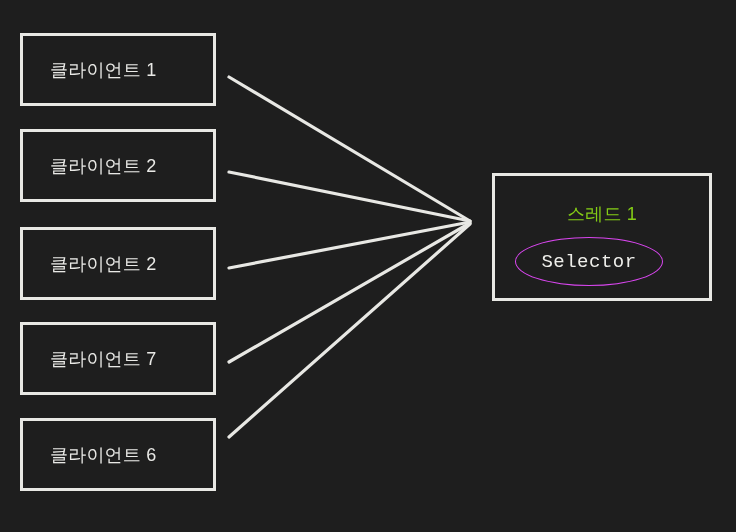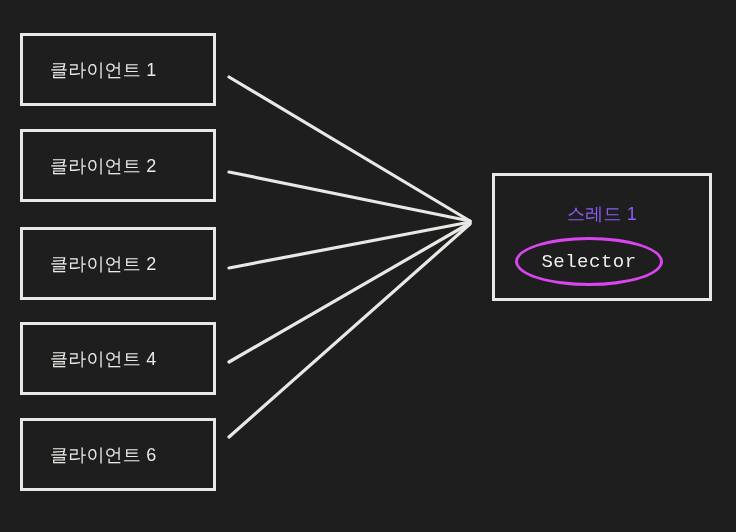--- a/index.html
+++ b/index.html
@@ -59,33 +59,33 @@
     width: 220px;
     height: 128px;
     display: block;
   }
   .thread-label {
     position: absolute;
     left: 0;
     right: 0;
     top: 26px;
     text-align: center;
-    color: #8b5cf6;
+    color: #84cc16;
     font-size: 18px;
     font-family: "Liberation Sans", sans-serif;
     letter-spacing: 0.2px;
     white-space: nowrap;
   }
   .selector-ellipse {
     position: absolute;
     left: 20px;
     top: 61px;
     width: 148px;
     height: 49px;
-    border: 3px solid #d946ef;
+    border: 1px solid #d946ef;
     border-radius: 50%;
     box-sizing: border-box;
     display: flex;
     align-items: center;
     justify-content: center;
   }
   .selector-label {
     color: #eeeeea;
     font-size: 19px;
     font-family: "Liberation Mono", monospace;
@@ -114,21 +114,21 @@
 
   <div class="node-box client-box" id="client-2">
     <span class="client-label">클라이언트 2</span>
   </div>
 
   <div class="node-box client-box" id="client-3">
     <span class="client-label">클라이언트 2</span>
   </div>
 
   <div class="node-box client-box" id="client-4">
-    <span class="client-label">클라이언트 4</span>
+    <span class="client-label">클라이언트 7</span>
   </div>
 
   <div class="node-box client-box" id="client-5">
     <span class="client-label">클라이언트 6</span>
   </div>
 
   <div class="node-box thread-box" id="thread-1">
     <span class="thread-label">스레드 1</span>
     <div class="selector-ellipse">
       <span class="selector-label">Selector</span>

